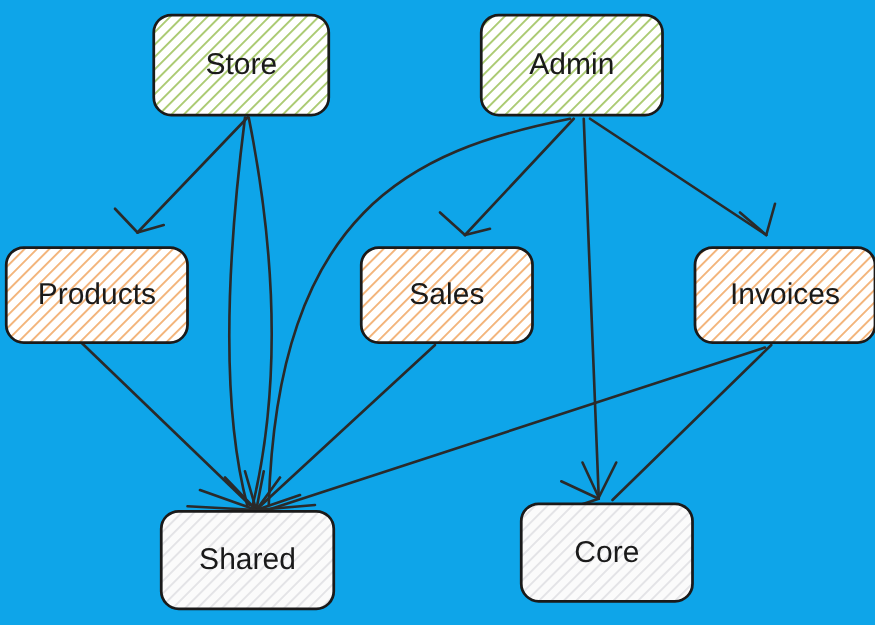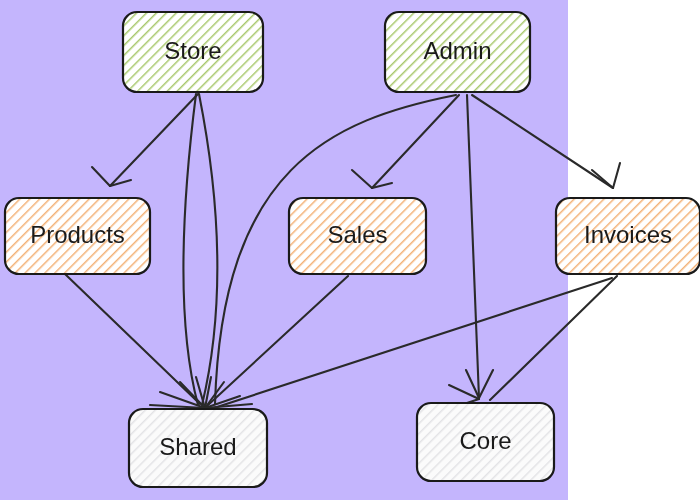--- a/index.html
+++ b/index.html
@@ -8,23 +8,23 @@
     background: #ffffff;
   }
   body {
     width: 700px;
     height: 500px;
     overflow: hidden;
     font-family: "Liberation Sans", sans-serif;
   }
   #diagram-root {
     position: relative;
-    width: 568px;
+    width: 700px;
     height: 500px;
-    background: #c4b5fd;
+    background: #0ea5e9;
   }
   svg.canvas {
     position: absolute;
     left: 0;
     top: 0;
     width: 700px;
     height: 500px;
     display: block;
   }
   .node-label {

